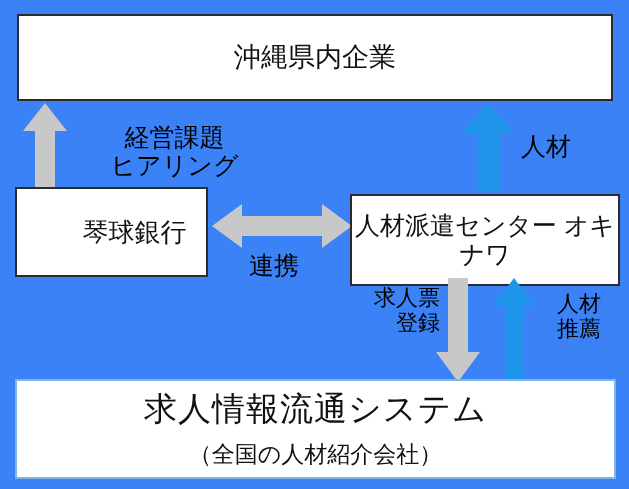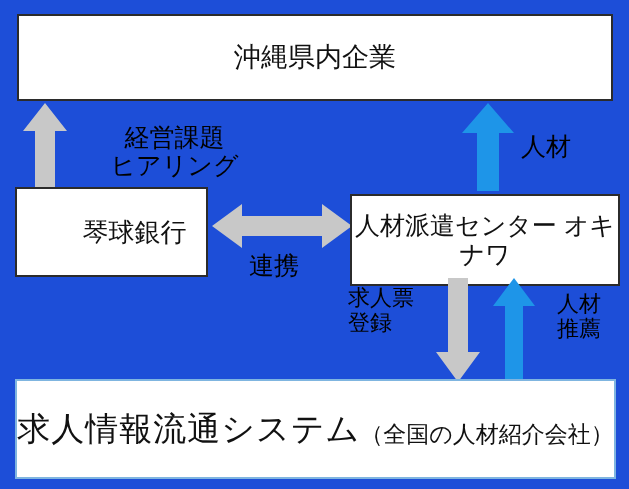--- a/index.html
+++ b/index.html
@@ -9,21 +9,21 @@
     background: #ffffff;
   }
   body {
     font-family: "Liberation Sans", "DejaVu Sans", sans-serif;
     color: #111111;
   }
   #canvas {
     position: relative;
     width: 629px;
     height: 489px;
-    background: #1d4ed8;
+    background: #3b82f6;
     overflow: hidden;
   }
   .box {
     position: absolute;
     box-sizing: border-box;
     background: #ffffff;
     display: flex;
     align-items: center;
     justify-content: center;
     text-align: center;
@@ -47,29 +47,29 @@
   .arrow svg {
     display: block;
     width: 100%;
     height: 100%;
   }
 
   
   #box-companies  { left: 17px;  top: 14px;  width: 596px; height: 87px;  font-size: 27px; }
   #box-bank       { left: 15px;  top: 187px; width: 193px; height: 90px;  font-size: 26px; padding-left: 46px; }
   #box-center     { left: 350px; top: 194px; width: 270px; height: 92px;  font-size: 25px; }
-  #box-system     { left: 15px;  top: 379px; width: 601px; height: 100px; flex-direction: row; }
+  #box-system     { left: 15px;  top: 379px; width: 601px; height: 100px; flex-direction: column; }
 
   #system-main    { font-size: 33px; letter-spacing: 1px; }
   #system-sub     { font-size: 23px; margin-top: 12px; }
 
   #label-hearing  { left: 92px;  top: 123px; width: 165px; font-size: 25px; text-align: center; }
   #label-jinzai   { left: 521px; top: 132px; width: 80px;  font-size: 25px; text-align: left; }
   #label-renkei   { left: 238px; top: 251px; width: 72px;  font-size: 25px; text-align: center; }
-  #label-kyujin   { left: 348px; top: 286px; width: 92px;  font-size: 22px; text-align: left; }
+  #label-kyujin   { left: 348px; top: 286px; width: 92px;  font-size: 22px; text-align: right; }
   #label-suisen   { left: 543px; top: 292px; width: 72px;  font-size: 22px; text-align: center; }
 
   #arrow-up-gray     { left: 22px;  top: 101px; width: 46px;  height: 92px; }
   #arrow-up-blue-top { left: 461px; top: 101px; width: 54px;  height: 90px; }
   #arrow-lr-gray     { left: 210px; top: 202px; width: 144px; height: 48px; }
   #arrow-down-gray   { left: 435px; top: 276px; width: 46px;  height: 108px; }
   #arrow-up-blue-bot { left: 492px; top: 276px; width: 44px;  height: 108px; }
 </style>
 </head>
 <body>

